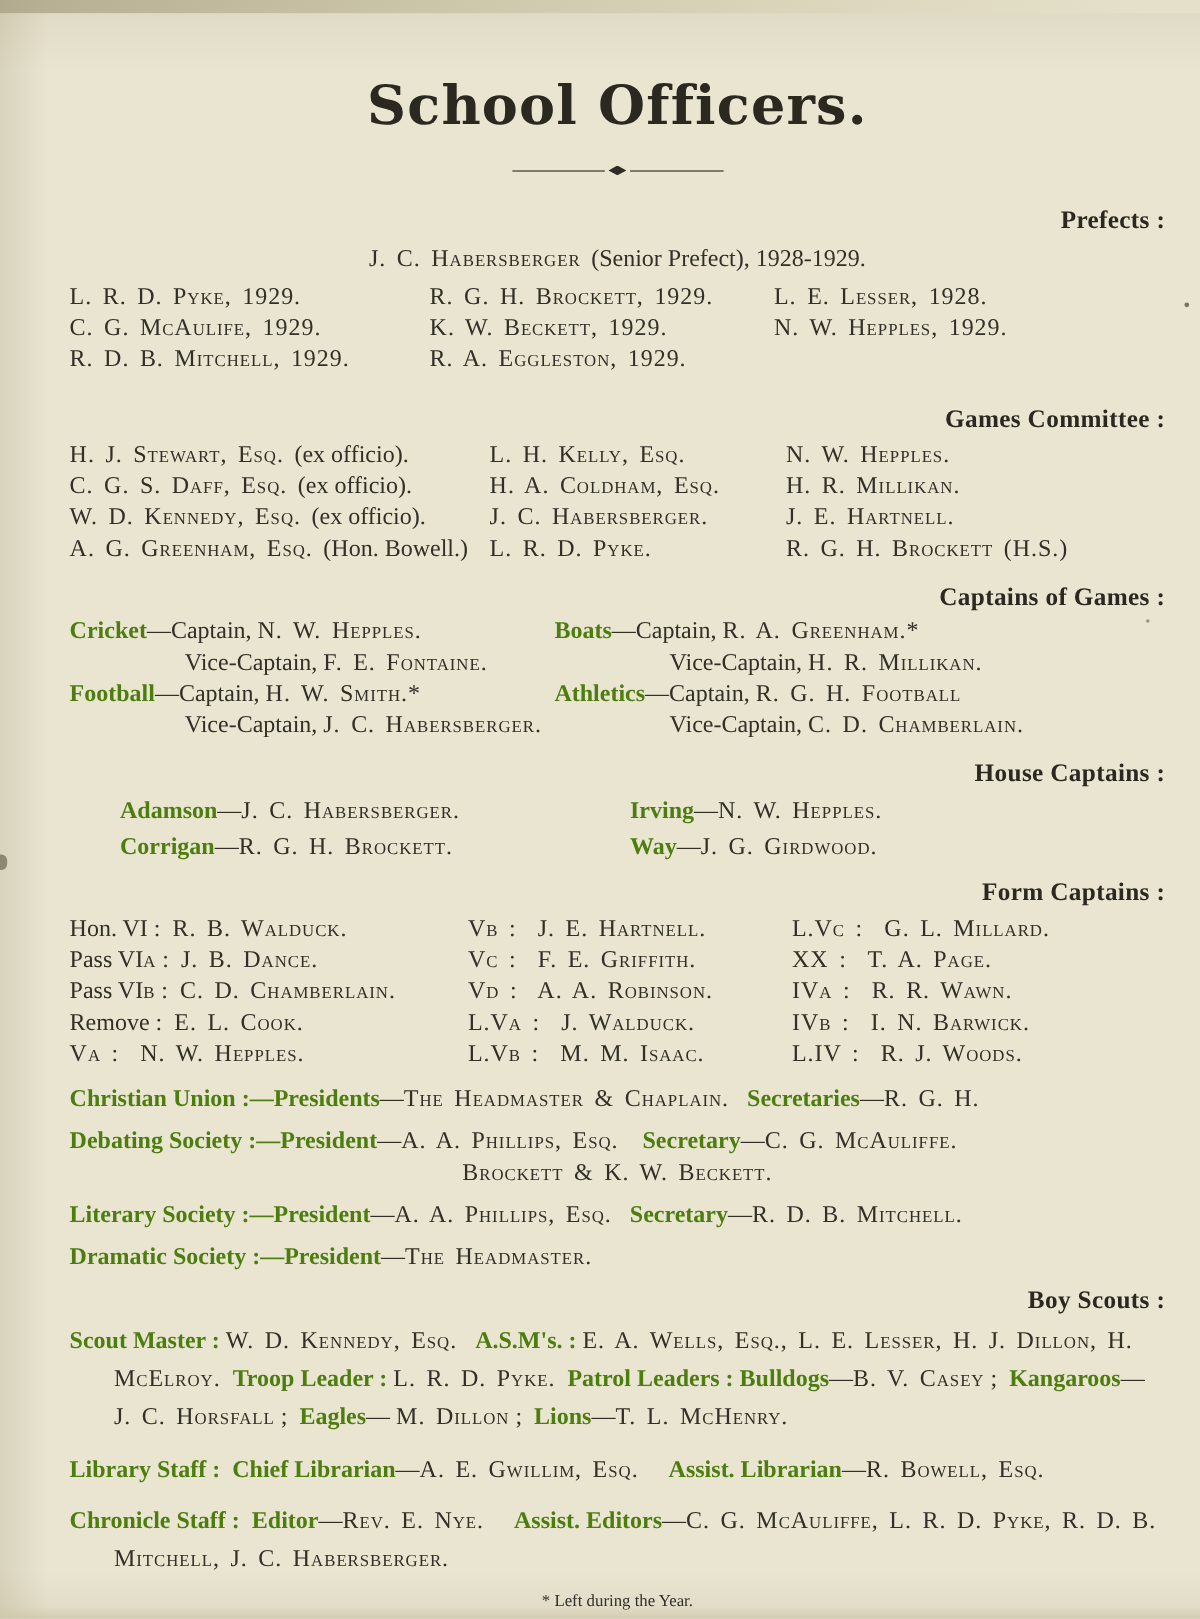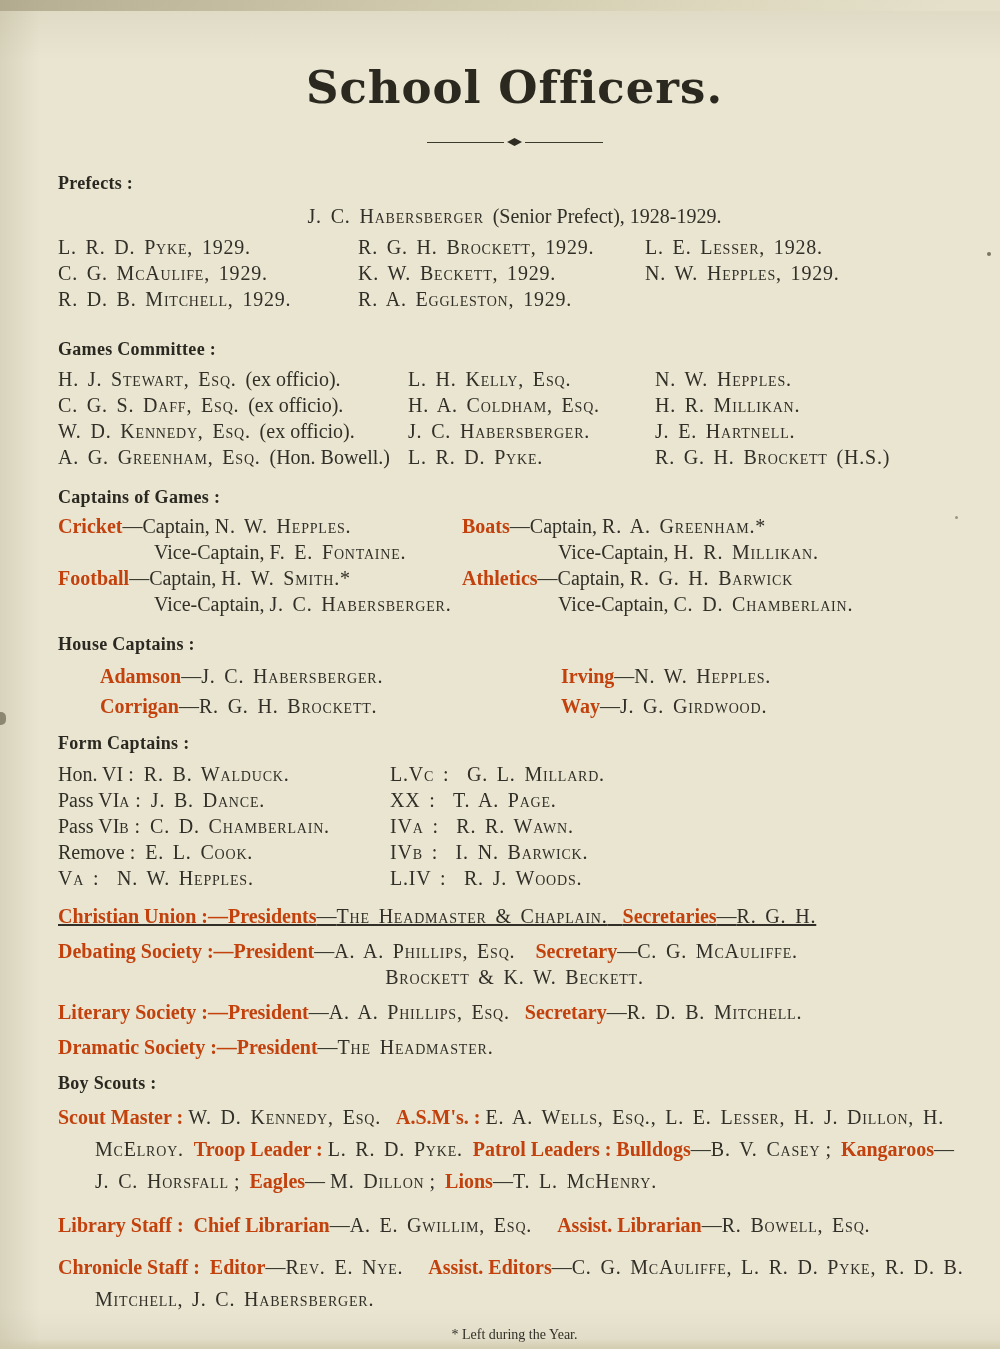--- a/index.html
+++ b/index.html
@@ -28,44 +28,44 @@
 
   h1{margin:0;padding-top:64px;text-align:center;
      font-family:"DejaVu Serif","Liberation Serif",serif;
      font-weight:700;font-size:45px;line-height:48px;color:#2a281f;
      letter-spacing:1px;}
   .divider{margin:26px auto 0;width:176px;display:flex;align-items:center;justify-content:center;}
   .div-line{height:1px;background:#3b382c;flex:1;}
   .div-diamond{width:15px;height:8px;margin:0 3px;background:#2f2d23;
      clip-path:polygon(50% 0,100% 50%,50% 100%,0 50%);}
 
-  h2{margin:0;text-align:left;font-size:18px;line-height:27px;
+  h2{margin:0;text-align:right;font-size:21px;line-height:27px;
      font-weight:700;color:#2a2820;letter-spacing:.3px;}
 
   .line{white-space:pre-wrap;}
-  .sg-b{font-weight:700;color:#c2410c;}
+  .sg-b{font-weight:700;color:#4d7c0f;}
   .sg-sc{font-variant:small-caps;letter-spacing:.8px;word-spacing:3px;}
   .sg-t{}
 
   .cols{display:grid;}
   .senior-line{text-align:center;margin-top:6px;}
   .mt-prefects-h{margin-top:24px;}
   .cols-prefects{grid-template-columns:300px 287px 1fr;margin-top:5px;}
   .mt-games-h{margin-top:24px;}
   .cols-games{grid-template-columns:350px 247px 1fr;margin-top:3px;}
   .mt-captains-h{margin-top:14px;}
   .cols-captains{grid-template-columns:404px 1fr;margin-top:2px;}
   .cols-captains .line:nth-child(even){padding-left:96px;}
   .mt-house-h{margin-top:14px;}
-  .cols-house{grid-template-columns:425px 1fr;padding-left:42px;margin-top:4px;gap:36px;}
+  .cols-house{grid-template-columns:425px 1fr;padding-left:42px;margin-top:4px;}
   .cols-house .line{line-height:28px;margin-bottom:2px;}
   .mt-form-h{margin-top:8px;}
   .cols-form{grid-template-columns:332px 270px 1fr;margin-top:4px;}
   .society-line{margin-top:9px;}
-  .society-first{margin-top:12px;text-decoration:underline;}
+  .society-first{margin-top:12px;}
   .cu-line2{text-align:center;}
   .mt-scouts-h{margin-top:10px;}
   .para-scouts{margin-top:4px;padding-left:37px;text-indent:-37px;
      line-height:32px;white-space:pre-wrap;}
   .staff-line{padding-left:37px;text-indent:-37px;line-height:32px;white-space:pre-wrap;}
   .staff-library{margin-top:12px;}
   .staff-chronicle{margin-top:10px;}
   .footnote{margin-top:8px;text-align:center;font-size:14px;line-height:24px;}
 </style>
 </head>
@@ -136,21 +136,21 @@
     <div class="cols cols-captains">
       <div class="col">
           <div class="line"><span class="sg-b">Cricket</span><span class="sg-t">—Captain, </span><span class="sg-sc">N. W. Hepples.</span></div>
           <div class="line"><span class="sg-t">Vice-Captain, </span><span class="sg-sc">F. E. Fontaine.</span></div>
           <div class="line"><span class="sg-b">Football</span><span class="sg-t">—Captain, </span><span class="sg-sc">H. W. Smith.*</span></div>
           <div class="line"><span class="sg-t">Vice-Captain, </span><span class="sg-sc">J. C. Habersberger.</span></div>
         </div>
       <div class="col">
           <div class="line"><span class="sg-b">Boats</span><span class="sg-t">—Captain, </span><span class="sg-sc">R. A. Greenham.*</span></div>
           <div class="line"><span class="sg-t">Vice-Captain, </span><span class="sg-sc">H. R. Millikan.</span></div>
-          <div class="line"><span class="sg-b">Athletics</span><span class="sg-t">—Captain, </span><span class="sg-sc">R. G. H. Barwick</span></div>
+          <div class="line"><span class="sg-b">Athletics</span><span class="sg-t">—Captain, </span><span class="sg-sc">R. G. H. Football</span></div>
           <div class="line"><span class="sg-t">Vice-Captain, </span><span class="sg-sc">C. D. Chamberlain.</span></div>
         </div>
     </div>
   </section>
 
   <section>
     <h2 class="mt-house-h">House Captains :</h2>
     <div class="cols cols-house">
       <div class="col">
           <div class="line"><span class="sg-b">Adamson</span><span class="sg-t">—</span><span class="sg-sc">J. C. Habersberger.</span></div>
@@ -167,20 +167,27 @@
     <h2 class="mt-form-h">Form Captains :</h2>
     <div class="cols cols-form">
       <div class="col">
           <div class="line"><span class="sg-t">Hon. VI :  </span><span class="sg-sc">R. B. Walduck.</span></div>
           <div class="line"><span class="sg-t">Pass VI</span><span class="sg-sc">a</span><span class="sg-t"> :  </span><span class="sg-sc">J. B. Dance.</span></div>
           <div class="line"><span class="sg-t">Pass VI</span><span class="sg-sc">b</span><span class="sg-t"> :  </span><span class="sg-sc">C. D. Chamberlain.</span></div>
           <div class="line"><span class="sg-t">Remove :  </span><span class="sg-sc">E. L. Cook.</span></div>
           <div class="line"><span class="sg-sc">Va :  N. W. Hepples.</span></div>
         </div>
       <div class="col">
+          <div class="line"><span class="sg-sc">Vb :  J. E. Hartnell.</span></div>
+          <div class="line"><span class="sg-sc">Vc :  F. E. Griffith.</span></div>
+          <div class="line"><span class="sg-sc">Vd :  A. A. Robinson.</span></div>
+          <div class="line"><span class="sg-sc">L.Va :  J. Walduck.</span></div>
+          <div class="line"><span class="sg-sc">L.Vb :  M. M. Isaac.</span></div>
+        </div>
+      <div class="col">
           <div class="line"><span class="sg-sc">L.Vc :  G. L. Millard.</span></div>
           <div class="line"><span class="sg-sc">XX :  T. A. Page.</span></div>
           <div class="line"><span class="sg-sc">IVa :  R. R. Wawn.</span></div>
           <div class="line"><span class="sg-sc">IVb :  I. N. Barwick.</span></div>
           <div class="line"><span class="sg-sc">L.IV :  R. J. Woods.</span></div>
         </div>
     </div>
   </section>
 
   <section>

